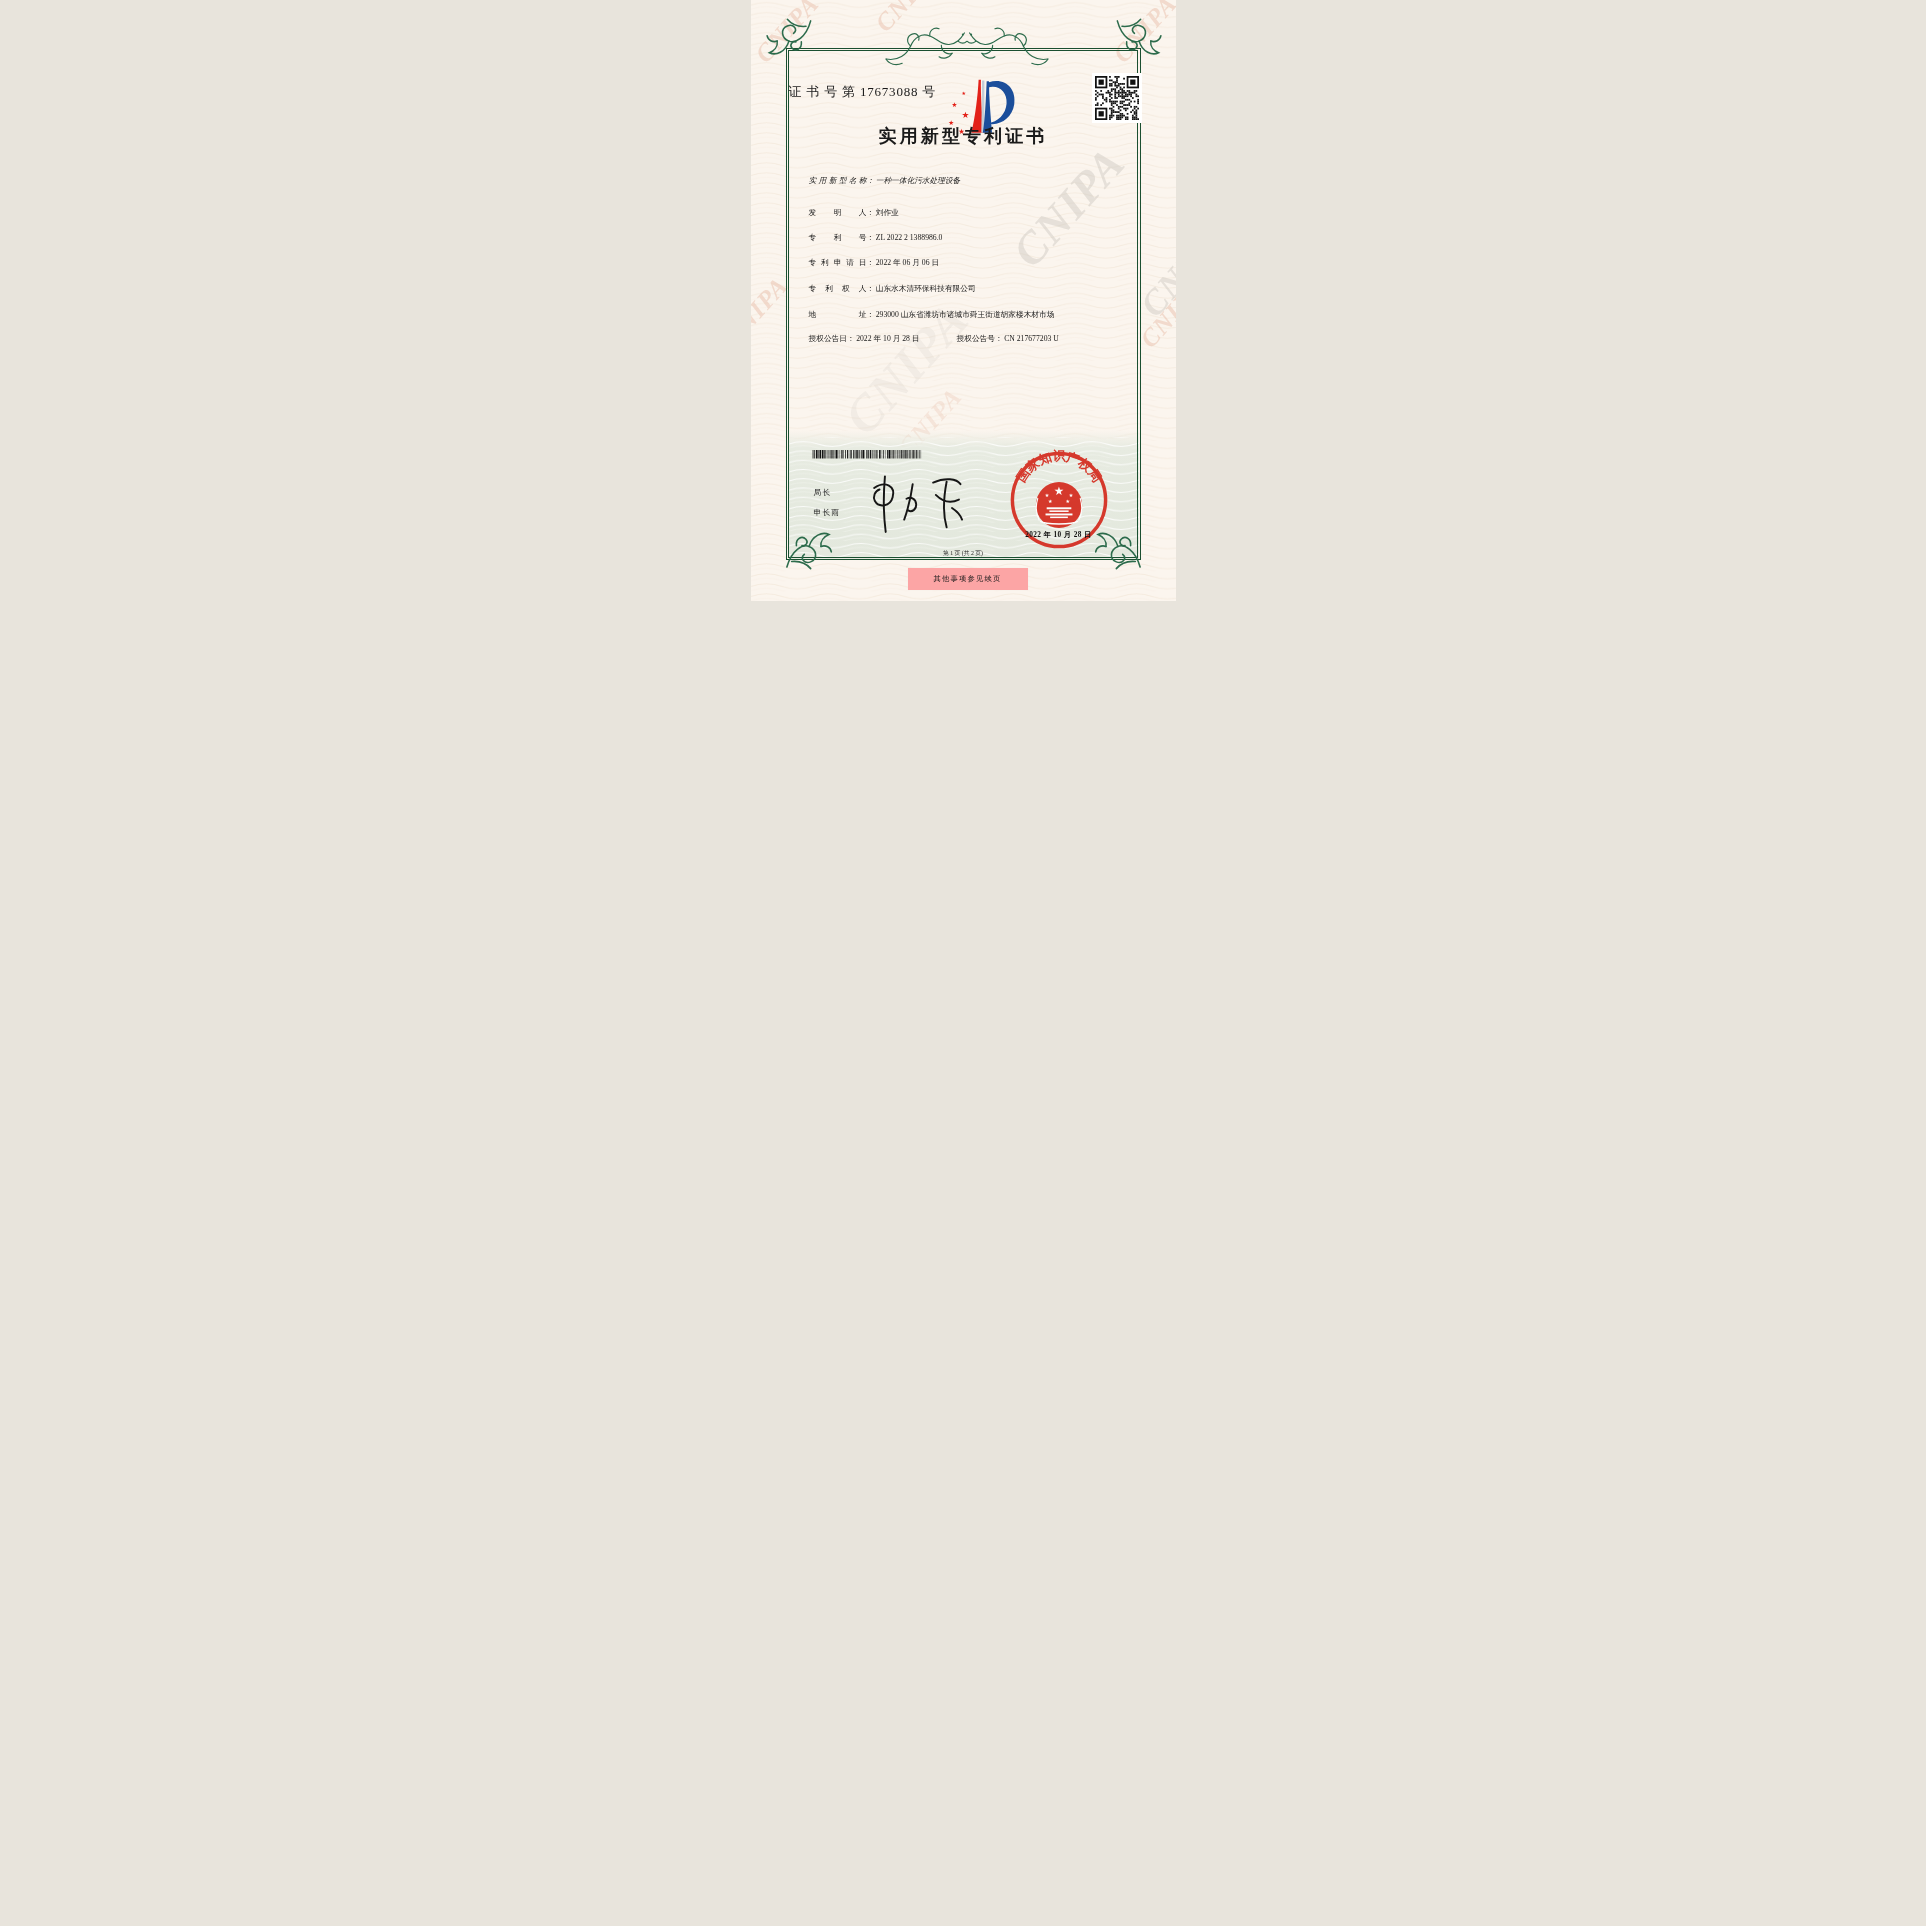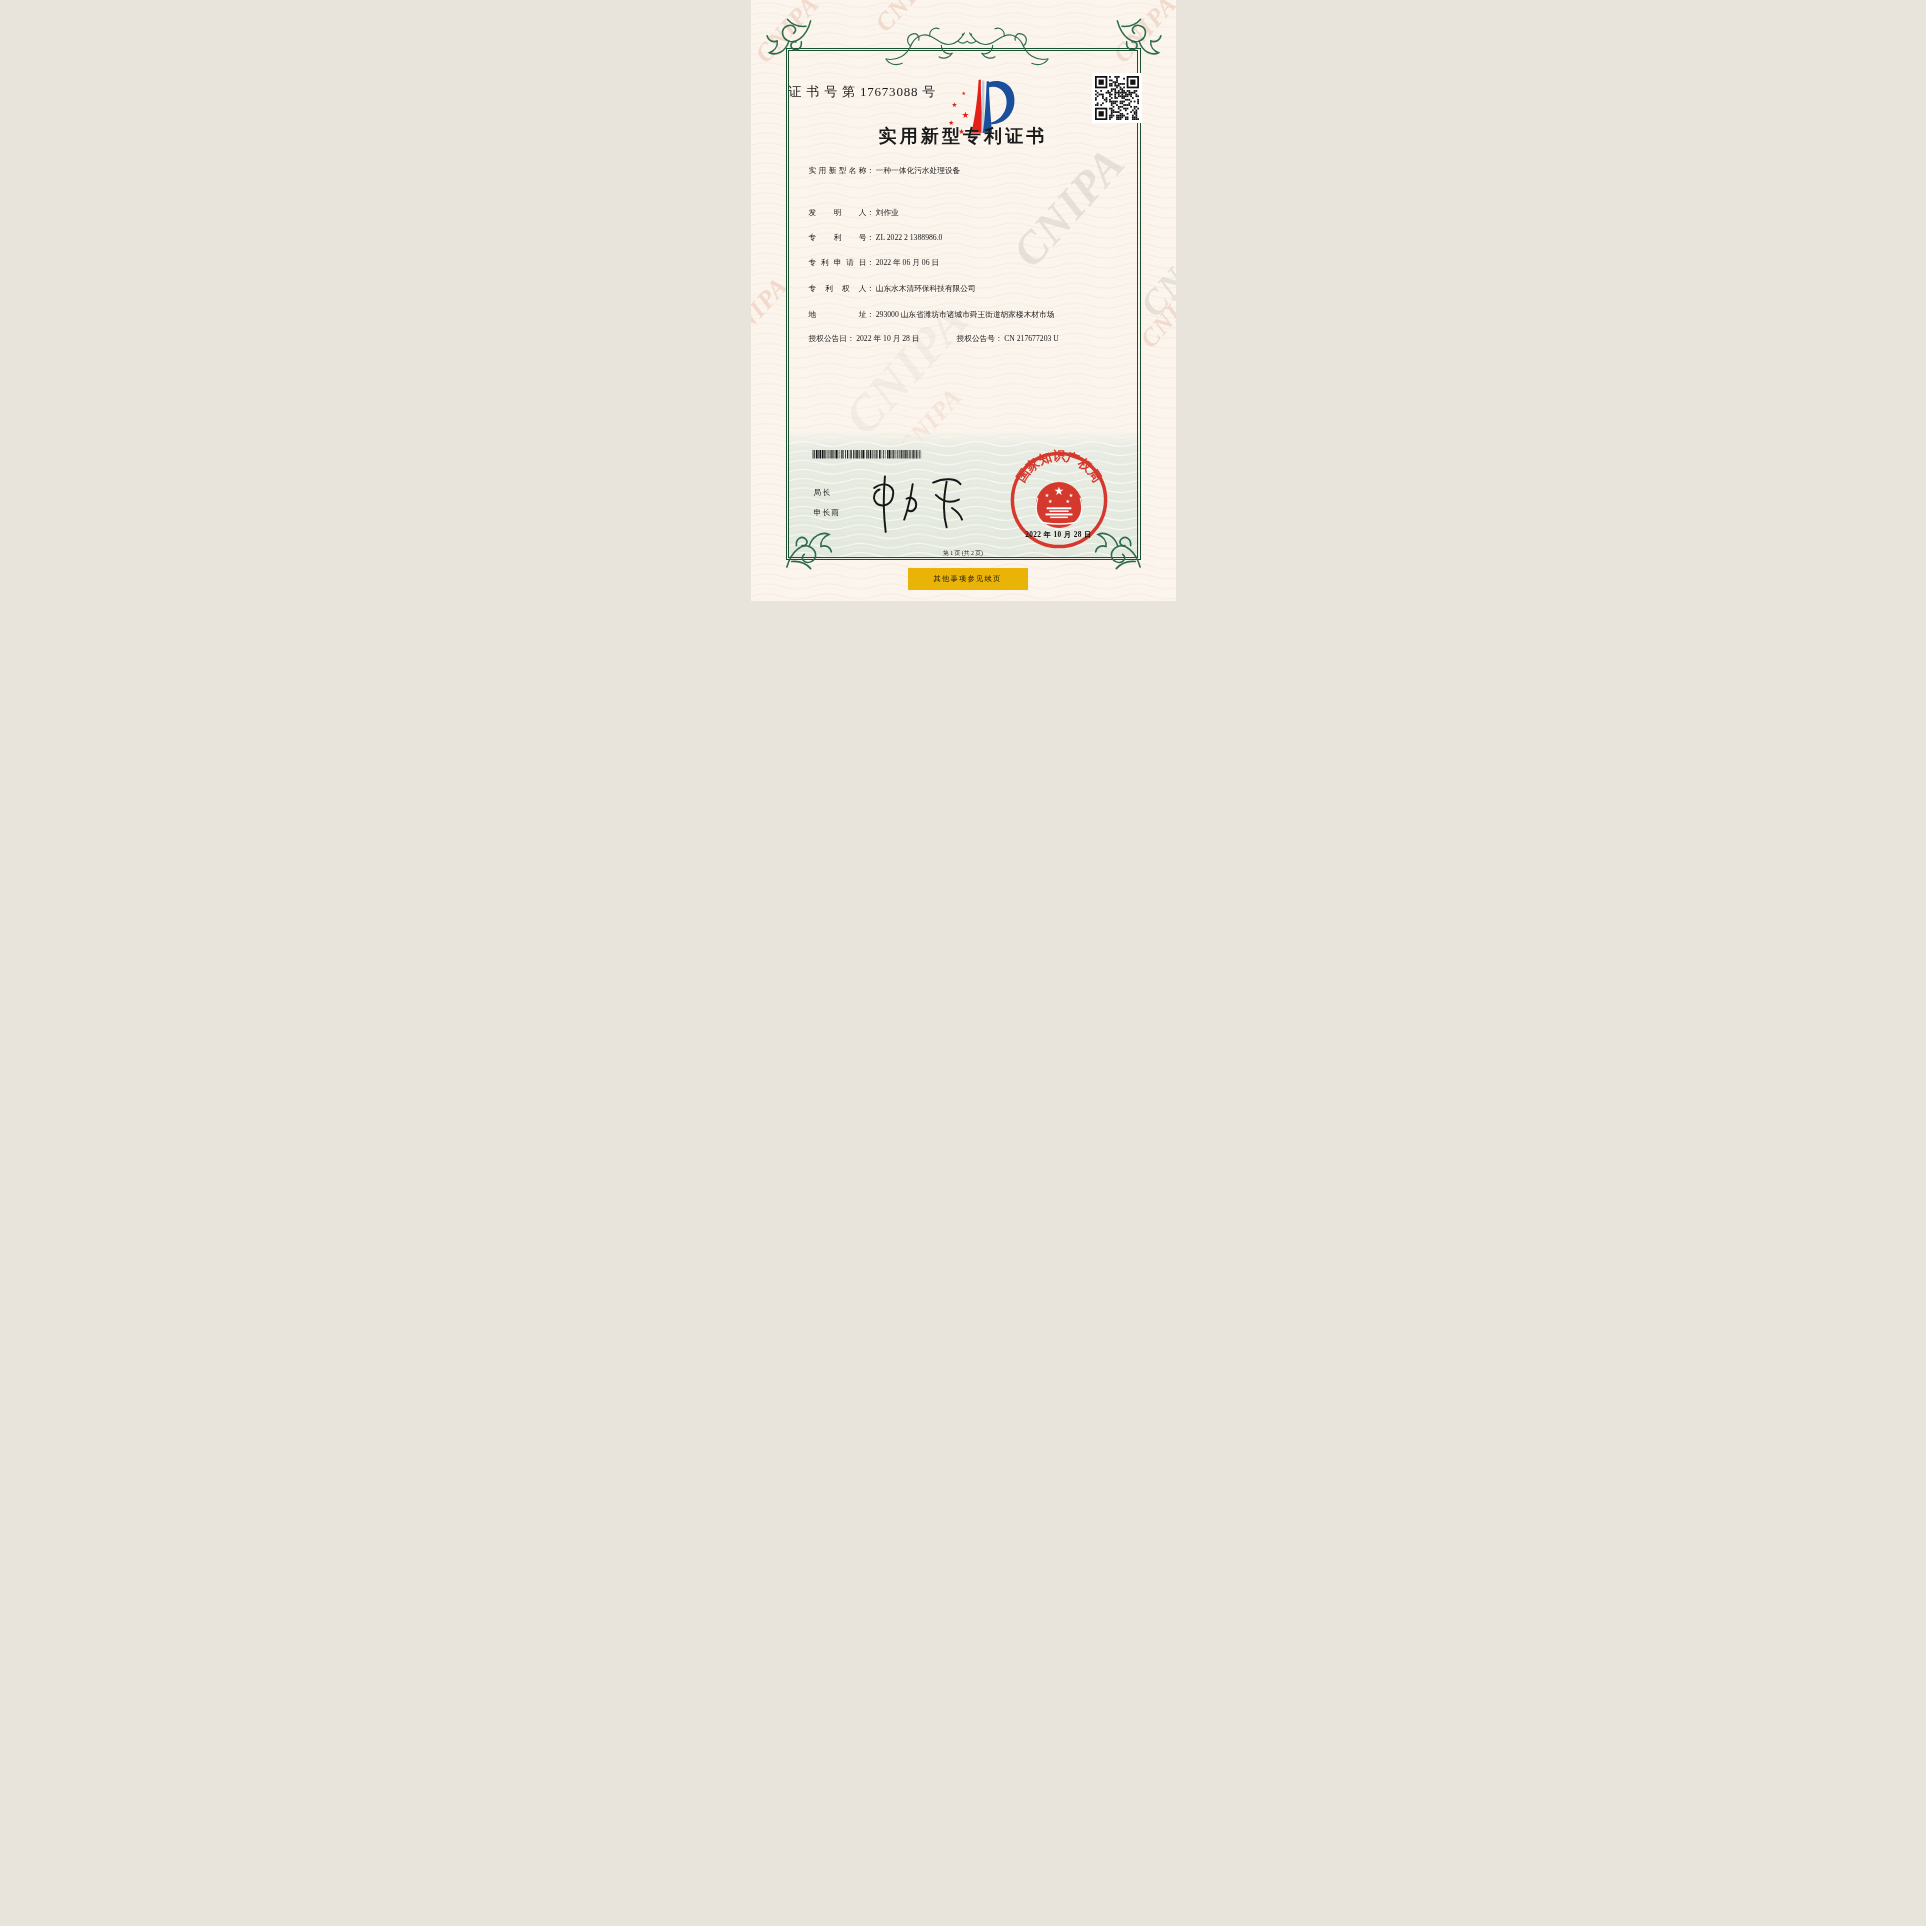--- a/index.html
+++ b/index.html
@@ -41,21 +41,21 @@
   .paras p{margin:0 0 2.3px 0; text-indent:2em;}
   
   .green-band{left:38px; top:430px; width:350px; height:129px; overflow:hidden;}
   .director{left:63px; font-size:7.7px; letter-spacing:1.2px;}
   .seal-date{
     left:256px; top:530px; width:104px; text-align:center;
     font-size:7.3px; font-weight:bold; letter-spacing:0.4px; color:#111;
   }
   .pagenum{left:35px; top:549px; width:355px; text-align:center; font-size:5.8px; color:#222;}
   .cont-box{
-    left:157px; top:568px; width:120px; height:21.6px; background:#eab308;
+    left:157px; top:568px; width:120px; height:21.6px; background:#fca5a5;
     display:flex; align-items:center; justify-content:center;
     font-size:7.3px; letter-spacing:1.2px; box-shadow:0 0 0.8px rgba(0,0,0,.08);
   }
   
   .wm{position:absolute; font-style:italic; font-weight:bold; pointer-events:none;
       transform:rotate(-48deg); font-family:"Liberation Serif","DejaVu Serif",serif;}
   .wm-pink{color:rgba(234,191,171,.5); font-size:25px; letter-spacing:1.2px;}
   .wm-gray{color:rgba(200,196,188,.42); font-size:45px; letter-spacing:1.5px;}
   
   .qr-box{left:341px; top:73px; width:50px; height:50px; background:#fff;
@@ -383,21 +383,21 @@
         <rect x="86.63999999999999" y="4.56" width="22.799999999999997" height="22.799999999999997" fill="#fff"></rect>
         <rect x="91.19999999999999" y="9.12" width="13.68" height="13.68" fill="#111"></rect>
         <rect x="0" y="82.08" width="31.919999999999998" height="31.919999999999998" fill="#111"></rect>
         <rect x="4.56" y="86.63999999999999" width="22.799999999999997" height="22.799999999999997" fill="#fff"></rect>
         <rect x="9.12" y="91.19999999999999" width="13.68" height="13.68" fill="#111"></rect>
       </svg>
   </div>
 
   <div class="abs title">实用新型专利证书</div>
 
-  <div class="abs frow" style="top:166px;">
+  <div class="abs frow" style="top:176px;font-style:italic;">
     <span class="flabel">实用新型名称</span><span class="fcolon">：</span><span class="fvalue">一种一体化污水处理设备</span>
   </div>
   <div class="abs frow" style="top:208px;">
     <span class="flabel">发明人</span><span class="fcolon">：</span><span class="fvalue">刘作业</span>
   </div>
   <div class="abs frow" style="top:233px;">
     <span class="flabel">专利号</span><span class="fcolon">：</span><span class="fvalue">ZL 2022 2 1388986.0</span>
   </div>
   <div class="abs frow" style="top:258px;">
     <span class="flabel">专利申请日</span><span class="fcolon">：</span><span class="fvalue">2022 年 06 月 06 日</span>

